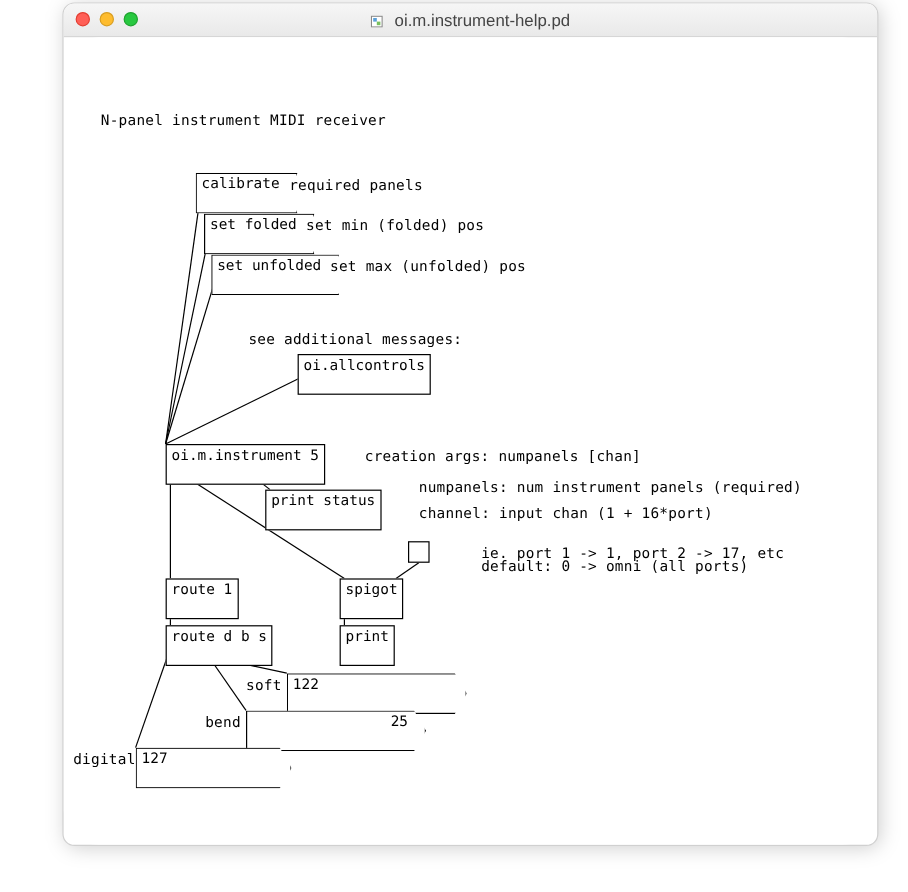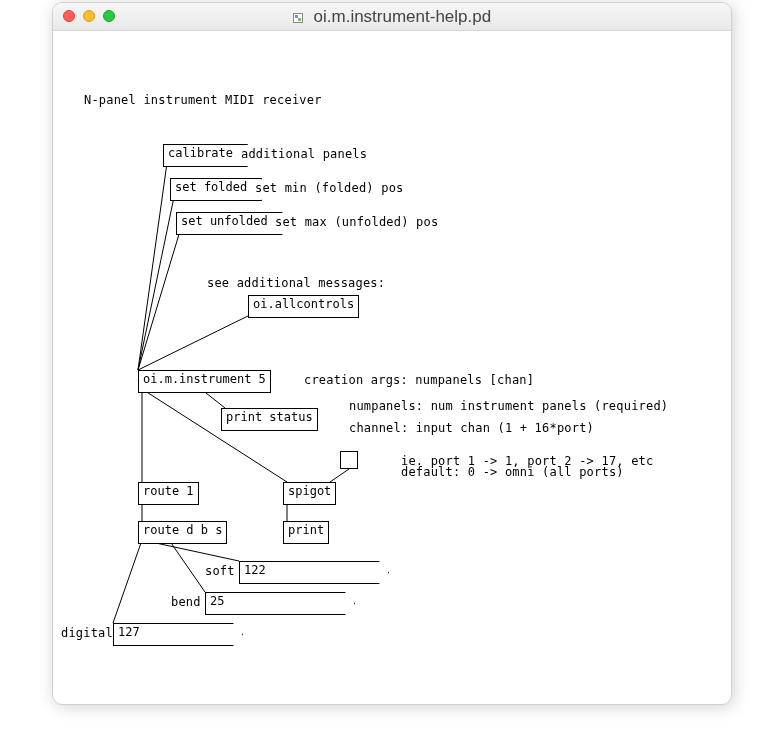--- a/index.html
+++ b/index.html
@@ -6,25 +6,25 @@
     html, body { margin: 0; padding: 0; background: transparent; font-family: "Menlo", "Consolas", monospace; font-size: 12px; }
     #stage { position: relative; width: 757px; height: 743px; }
     .shadow { position:absolute; left:54px; top:4px; width:680px; height:703px; border-radius:12px; background:rgba(0,0,0,0.18); filter:blur(8px); }
     .window { position:absolute; left:52px; top:2px; width:680px; height:703px; border-radius:10px; background:#fff; border:1px solid #d0d0d0; overflow:hidden; display:flex; flex-direction:column; }
     .titlebar { position:relative; height:28px; flex:0 0 28px; background:linear-gradient(#f6f6f6,#e9e9e9); border-bottom:1px solid #d6d6d6; display:flex; align-items:center; }
     .tl-buttons { position:absolute; left:10px; top:7px; display:flex; gap:8px; }
     .tl-btn { width:12px; height:12px; border-radius:50%; }
     .tl-close { background:#ff5f57; border:1px solid #e33e32; }
     .tl-min   { background:#febc2e; border:1px solid #d89e22; }
     .tl-zoom  { background:#28c840; border:1px solid #1fa32f; }
-    .title { flex:1; text-align:center; font-family:-apple-system, "Helvetica Neue", Arial, sans-serif; font-size:17px; color:#444; }
+    .title { flex:1; text-align:center; font-family:-apple-system, "Helvetica Neue", Arial, sans-serif; font-size:14px; color:#444; }
     .title .ticon { display:inline-block; width:10px; height:10px; margin-right:6px; vertical-align:-1px; }
     .canvas { position:relative; flex:1 1 auto; background:#fff;border-radius:29px; }
     .comment { position:absolute; color:#000; white-space:nowrap; font-family:"Menlo","Consolas",monospace; font-size:12px; letter-spacing:0.2px; }
-    .obj, .msg, .num { position:absolute; background:#fff; border:1px solid #000; height:23px; line-height:17px; padding:0 4px 0 4px; font-family:"Menlo","Consolas",monospace; font-size:12px; color:#000; white-space:nowrap; }
+    .obj, .msg, .num { position:absolute; background:#fff; border:1px solid #000; height:34px; line-height:17px; padding:0 4px 0 4px; font-family:"Menlo","Consolas",monospace; font-size:12px; color:#000; white-space:nowrap; }
     .msg { clip-path: polygon(0 0, 100% 0, calc(100% - 8px) 50%, 100% 100%, 0 100%); padding-right:14px; }
     .num { clip-path: polygon(0 0, calc(100% - 10px) 0, 100% 50%, calc(100% - 10px) 100%, 0 100%); padding-right:14px; min-width:130px; }
     .toggle { position:absolute; width:18px; height:18px; border:1px solid #000; background:#fff; }
     svg.wires { position:absolute; left:0; top:0; }
   </style>
 </head>
 <body>
 
 <div id="stage">
   <div class="shadow"></div>
@@ -71,21 +71,21 @@
           <line x1="143" y1="509" x2="89" y2="509"></line>
           <line x1="89" y1="509" x2="60" y2="592"></line>
         </g>
       </svg>
 
       <span class="comment" style="left:31px; top:62px;">N-panel instrument MIDI receiver</span>
 
       <div class="msg" style="left:110px; top:113px;">
         <span>calibrate</span>
       </div>
-      <span class="comment" style="left:188px; top:116px;">additional panels</span>
+      <span class="comment" style="left:188px; top:116px;">required panels</span>
 
       <div class="msg" style="left:117px; top:147px;">
         <span>set folded</span>
       </div>
       <span class="comment" style="left:202px; top:150px;">set min (folded) pos</span>
 
       <div class="msg" style="left:123px; top:181px;">
         <span>set unfolded</span>
       </div>
       <span class="comment" style="left:154px; top:245px;">see additional messages:</span>
@@ -124,21 +124,21 @@
       <div class="obj" style="left:230px; top:490px;">
         <span>print</span>
       </div>
 
       <span class="comment" style="left:152px; top:533px;">soft</span>
       <div class="num" style="left:186px; top:530px; width:150px;">
         <span>122</span>
       </div>
 
       <span class="comment" style="left:118px; top:564px;">bend</span>
-      <div class="num" style="left:152px; top:561px; width:150px;">
+      <div class="num" style="left:152px; top:561px; width:150px;text-align:right;">
         <span>25</span>
       </div>
 
       <span class="comment" style="left:8px; top:595px;">digital</span>
       <div class="num" style="left:60px; top:592px; width:113px;">
         <span>127</span>
       </div>
 
     </div>
   </div>

